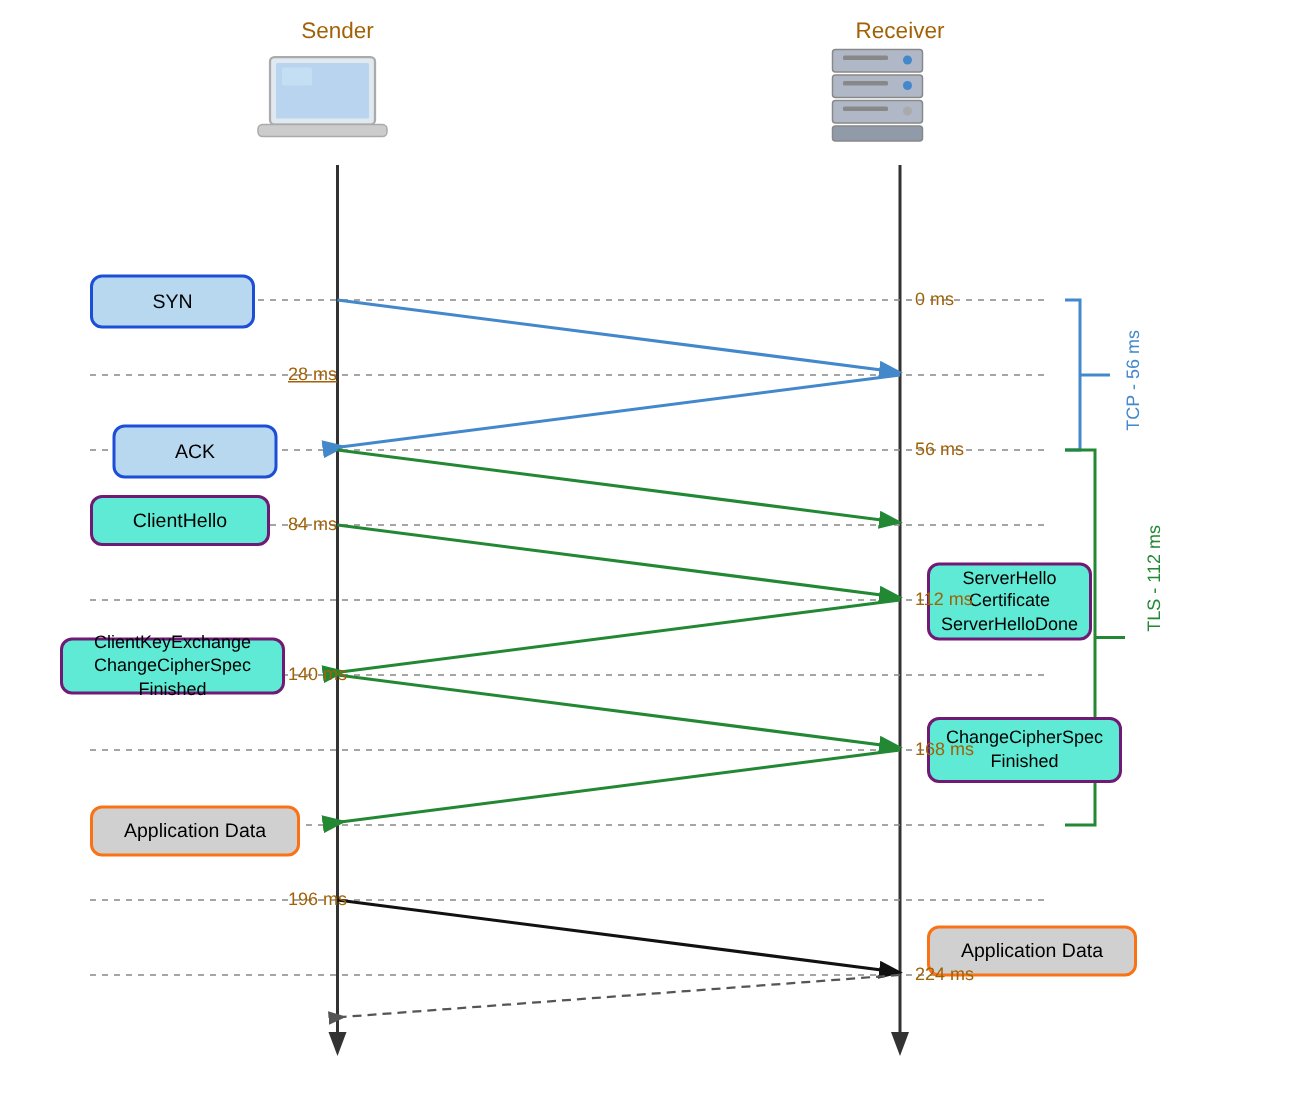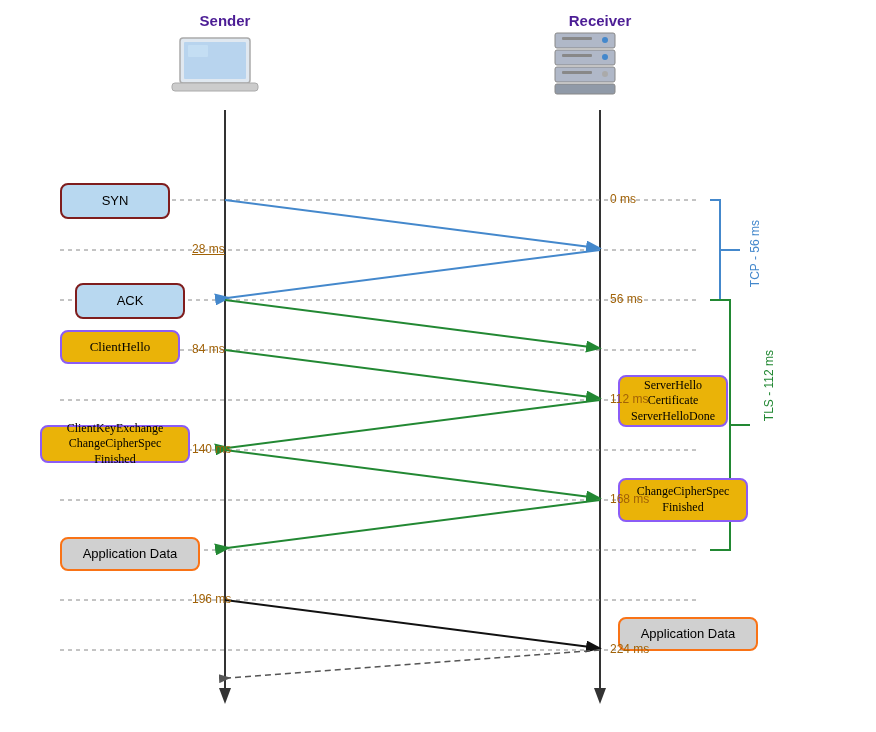--- a/index.html
+++ b/index.html
@@ -29,37 +29,36 @@
       align-items: center;
       justify-content: center;
       text-align: center;
       font-size: 13px;
       font-weight: 500;
       padding: 4px 8px;
       line-height: 1.3;
     }
     .blue-box {
       background: #b8d8f0;
-      border: 2px solid #7f1d1d;
+      border: 2px solid #1d4ed8;
     }
     .orange-box {
-      background: #eab308;
-      border: 2px solid #8b5cf6;
-      font-family: Liberation Serif, serif;
+      background: #5eead4;
+      border: 2px solid #701a75;
     }
     .gray-box {
       background: #d0d0d0;
       border: 2px solid #f97316;
     }
     .header-text {
       position: absolute;
       font-size: 15px;
-      font-weight: 700;
+      font-weight: 400;
       text-align: center;
-      color: #4c1d95;
+      color: #a16207;
     }
     .time-label {
       position: absolute;
       font-size: 12px;
       color: #a16207;
     }
   </style>
 </head>
 <body>
 

